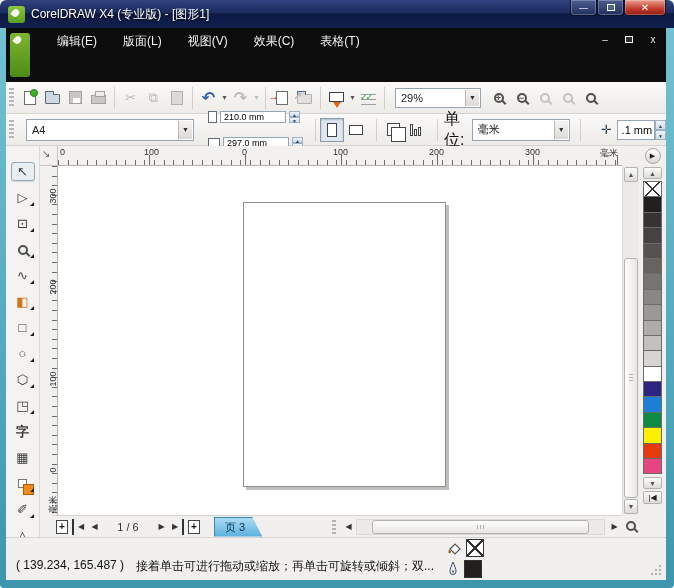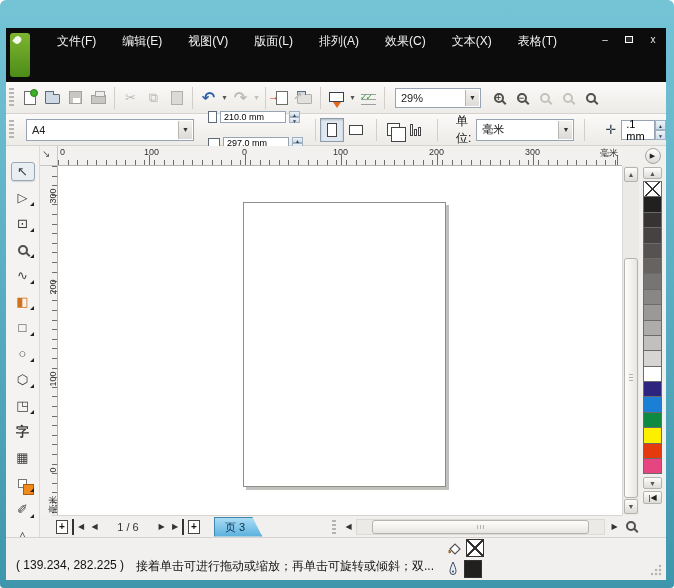--- a/index.html
+++ b/index.html
@@ -93,21 +93,21 @@
   .spin span { width:11px; height:6px; font-size:5px; line-height:6px; text-align:center; color:#345;
     background:linear-gradient(180deg,#eef3f8,#cfdcea); border:1px solid #9fb2c4; }
   .pb-btn { width:24px; height:24px; border:1px solid transparent; display:flex; align-items:center; justify-content:center; flex:0 0 auto; }
   .pb-btn.pressed { border:1px solid #8c9aa9; background:#dfe8f1; box-shadow:inset 0 1px 2px rgba(0,0,0,.2); }
   .pg-portrait { width:10px; height:14px; border:1px solid #444; background:#fff; }
   .pg-landscape { width:14px; height:10px; border:1px solid #444; background:#fff; }
   .i-pages { width:13px; height:13px; border:1px solid #444; background:#fff; position:relative; }
   .i-pages::after { content:""; position:absolute; left:3px; top:3px; width:13px; height:13px; border:1px solid #444; background:#fff; }
   .i-bars { width:14px; height:12px; display:flex; align-items:flex-end; gap:1px; }
   .i-bars i { display:block; width:3px; background:#fff; border:1px solid #444; }
-  .units-label { font-size:12px; color:#111; margin:0 5px 0 14px; }
+  .units-label { font-size:16px; color:#111; margin:0 5px 0 2px; }
   .pb-combo-units { width:98px; height:22px; }
   .nudge-icon { margin:0 5px 0 16px; font-size:13px; color:#2c3e50; font-weight:bold; }
   .nudge-input { width:58px; height:20px; border:1px solid #96a4b3; background:#fff; font-size:11px; display:flex; align-items:center; padding-left:4px; }
 
   
   .main { position:absolute; left:6px; right:8px; top:146px; bottom:8px; background:#f1f0ee; }
   .toolbox { position:absolute; left:0; top:0; width:34px; height:391px; background:#f4f3f1;
     border-right:1px solid #dcdad6; display:flex; flex-direction:column; align-items:center;
     padding-top:16px; gap:7px; overflow:hidden; }
   .tool { width:24px; height:19px; display:flex; align-items:center; justify-content:center;
@@ -199,31 +199,39 @@
       radial-gradient(circle at 10px 6px,#b5b3ae 1.4px,transparent 1.6px),
       radial-gradient(circle at 2px 10px,#b5b3ae 1.4px,transparent 1.6px),
       radial-gradient(circle at 6px 10px,#b5b3ae 1.4px,transparent 1.6px),
       radial-gradient(circle at 10px 10px,#b5b3ae 1.4px,transparent 1.6px); }
 </style>
 </head>
 <body>
 
 <div class="window">
 
+  <div class="titlebar">
+    <span class="logo"></span>
+    <span class="title-text">CorelDRAW X4 (专业版) - [图形1]</span>
+    <div class="win-controls">
+      <span class="win-btn min">—</span>
+      <span class="win-btn max">
+          <span class="restore-glyph"></span>
+        </span>
+      <span class="win-btn close">✕</span>
+    </div>
+  </div>
 
   <div class="menubar">
     <span class="app-logo"></span>
     <div class="menu-row r1">
-      <span class="menu-item">文件(F)</span>
       <span class="menu-item">编辑(E)</span>
+      <span class="menu-item">版面(L)</span>
       <span class="menu-item">视图(V)</span>
-      <span class="menu-item">版面(L)</span>
-      <span class="menu-item">排列(A)</span>
       <span class="menu-item">效果(C)</span>
-      <span class="menu-item">文本(X)</span>
       <span class="menu-item">表格(T)</span>
     </div>
     <div class="child-controls">
       <span class="cbtn">–</span>
       <span class="cbtn"><span class="restore-glyph"></span></span>
       <span class="cbtn">x</span>
     </div>
   </div>
 
   <div class="toolbar">
@@ -448,21 +456,21 @@
       <div class="hscroll">
         <span class="hs-thumb"></span>
       </div>
       <span class="nav-btn">▶</span>
     </div>
     <span class="pan-btn">
         <span class="mag"></span>
       </span>
 
     <div class="statusbar">
-      <span class="sb-coords">( 139.234, 282.225 )</span>
+      <span class="sb-coords">( 139.234, 165.487 )</span>
       <span class="sb-hint">接着单击可进行拖动或缩放；再单击可旋转或倾斜；双...</span>
       <div class="sb-fill-row">
         <svg width="16" height="16" viewBox="0 0 16 16">
           <path d="M4 9 L9 4 L14 9 L9 14 Z" fill="#fff" stroke="#555" stroke-width="1.2"></path>
           <path d="M3 10 L5 12 L3 13 Z" fill="#e8860d" stroke="#8a5203" stroke-width="0.8"></path>
         </svg>
         <span class="sb-swatch">
             <span class="x-box" style="position:absolute;inset:0"></span>
           </span>
       </div>

